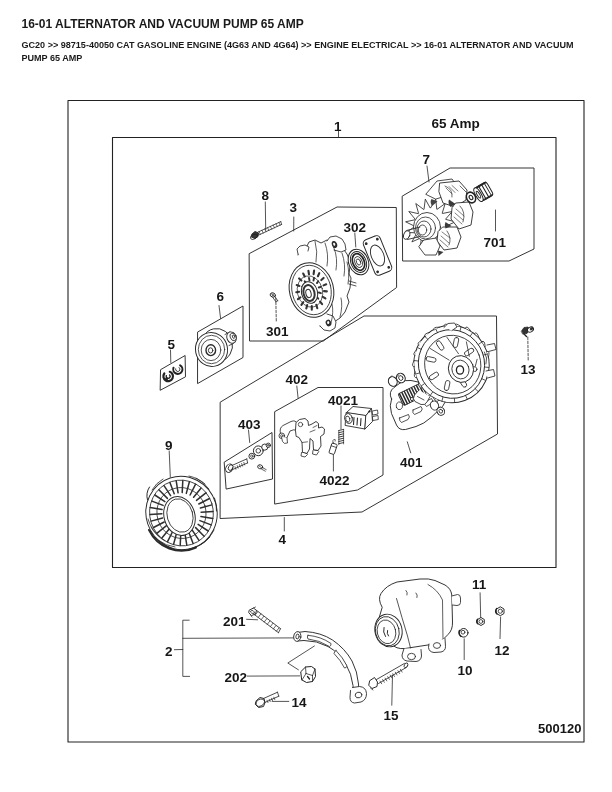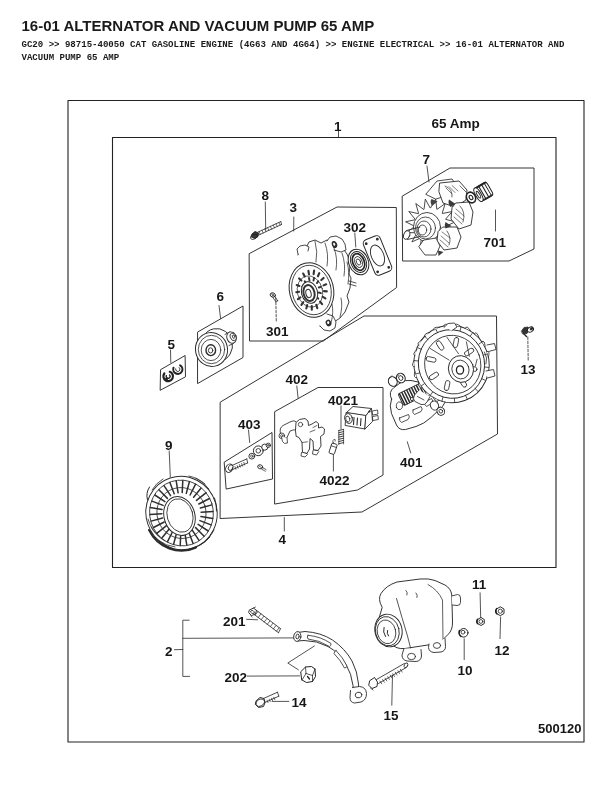--- a/index.html
+++ b/index.html
@@ -1,20 +1,20 @@
 <!DOCTYPE html>
 <html><head>
 <meta charset="utf-8">
 <style>
   html,body{margin:0;padding:0;background:#ffffff;}
   #page{position:relative;width:612px;height:792px;background:#ffffff;overflow:hidden;
         font-family:"Liberation Sans",sans-serif;}
   .hdr{position:absolute;left:21.5px;font-weight:bold;color:#1a1a1a;}
-  #h1{top:17px;font-size:15px;letter-spacing:0;}
-  #h2{top:39px;font-size:9.05px;width:562px;line-height:12.6px;letter-spacing:0;font-family:Liberation Mono, monospace;}
+  #h1{top:17px;font-size:12px;letter-spacing:0;}
+  #h2{top:39px;font-size:9.05px;width:562px;line-height:12.6px;letter-spacing:0;}
   svg text{font-family:"Liberation Sans",sans-serif;font-weight:bold;fill:#161616;}
   .lbl{font-size:13.5px;}
 </style>
 </head>
 <body>
 <div id="page">
   <div id="h1" class="hdr">16-01 ALTERNATOR AND VACUUM PUMP 65 AMP</div>
   <div id="h2" class="hdr">GC20 &gt;&gt; 98715-40050 CAT GASOLINE ENGINE (4G63 AND 4G64) &gt;&gt; ENGINE ELECTRICAL &gt;&gt; 16-01 ALTERNATOR AND VACUUM PUMP 65 AMP</div>
   <svg id="art" width="612" height="792" viewBox="0 0 612 792" style="position:absolute;left:0;top:0" stroke-linecap="round" stroke-linejoin="round" fill="none">
 

